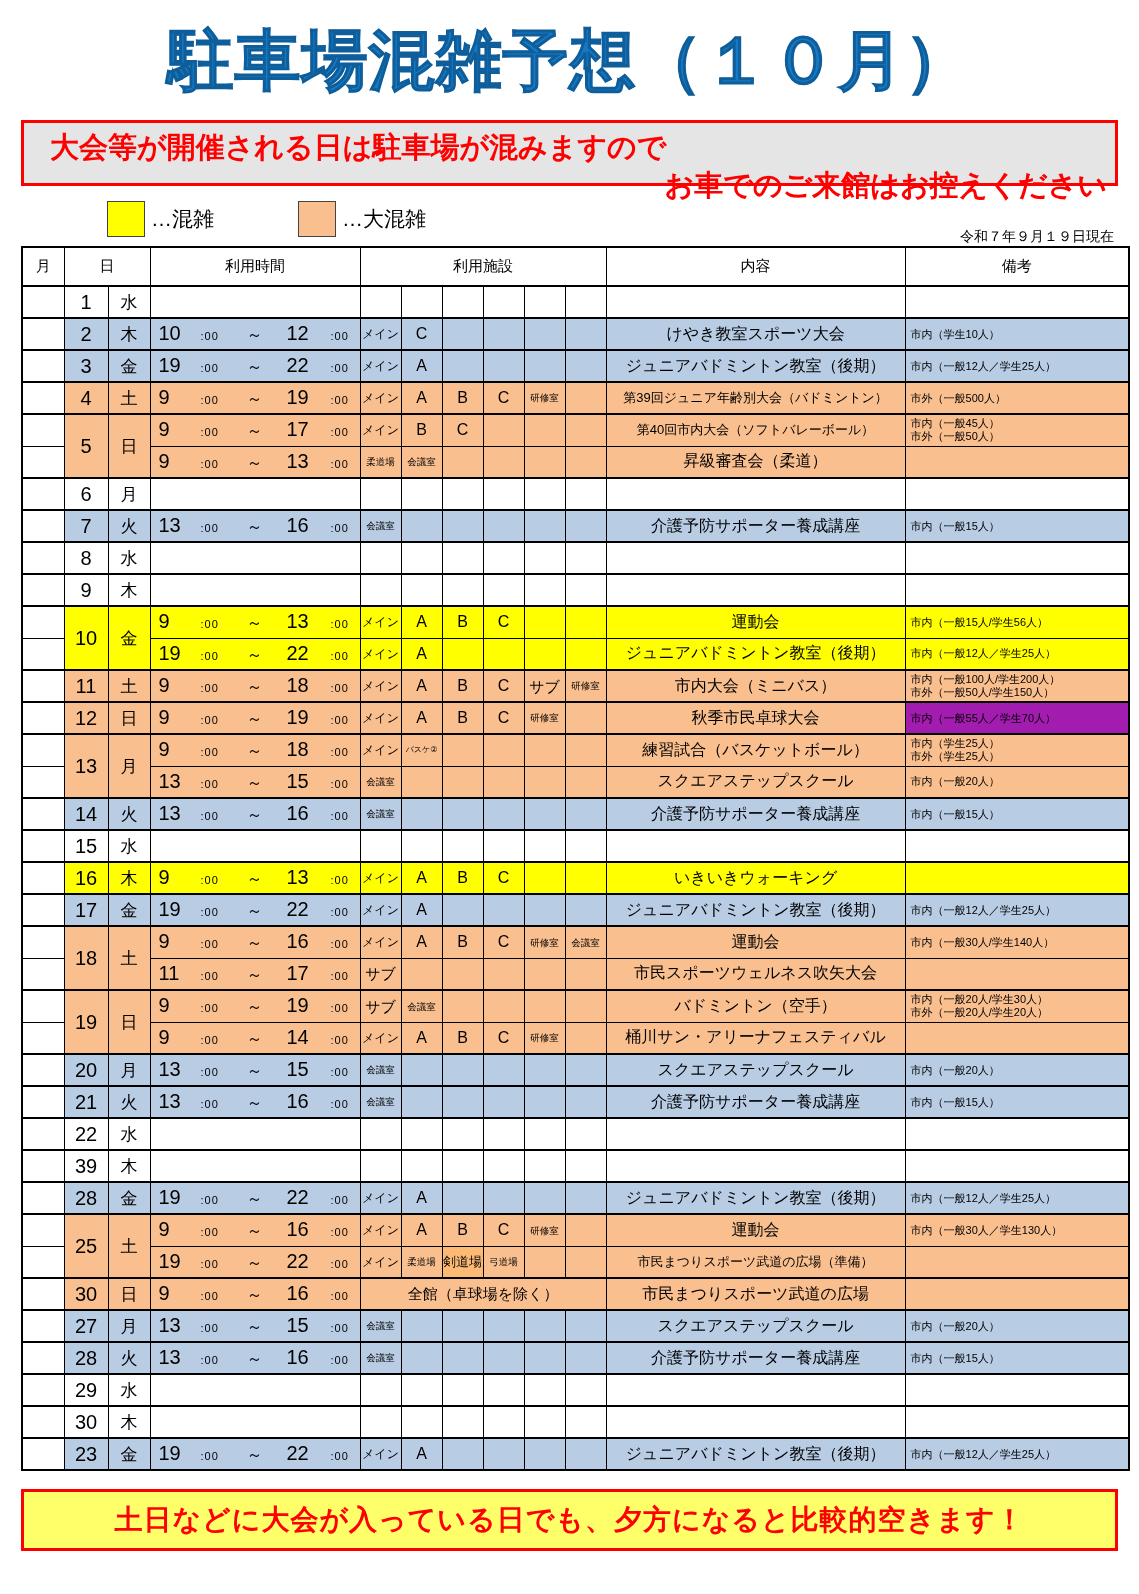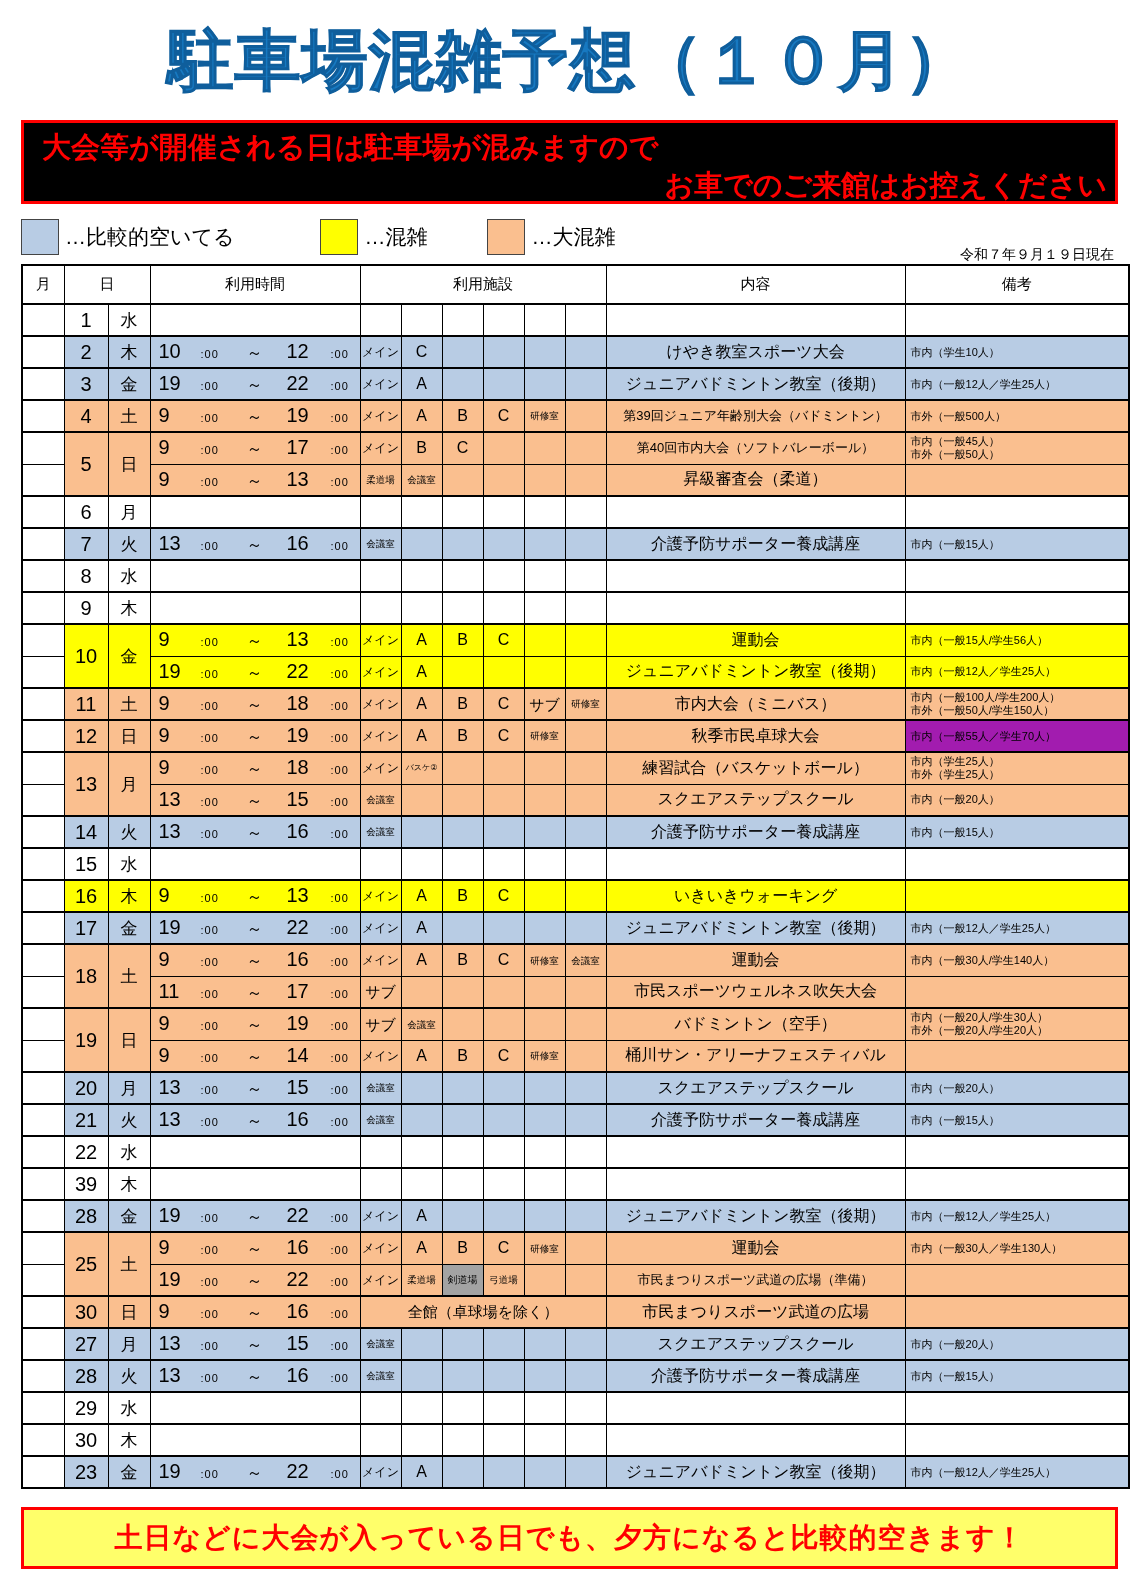--- a/index.html
+++ b/index.html
@@ -18,45 +18,45 @@
     font-weight:900;
     color:#1779c1;
     letter-spacing:1px;
     padding:16px 0 14px 0;
     -webkit-text-stroke:1px #0f5e9c;
   }
 
   
   .notice-top {
     margin:0 21px;
-    background:#000000;
+    background:#e5e5e5;
     border:3px solid #ff0000;
-    padding:6px 8px 8px 18px;
-    height:84px;
+    padding:6px 8px 8px 26px;
+    height:66px;
   }
   .notice-top .l1 {
     color:#ff0000; font-weight:bold; font-size:29px; text-align:left; line-height:1.3;
   }
   .notice-top .l2 {
     color:#ff0000; font-weight:bold; font-size:29px; text-align:right; line-height:1.3;
   }
 
   
   .legend {
     margin:10px 21px 4px 21px;
     height:46px;
     display:flex;
     align-items:center;
     position:relative;
   }
   .legend-item { display:flex; align-items:center; }
   .legend-swatch { width:38px; height:36px; border:1px solid #444; margin-right:6px; }
   .legend-label { font-size:21px; }
   .legend-item.i2 { margin-left:86px; }
-  .legend-item.i3 { margin-left:36px;padding-left:24px; }
+  .legend-item.i3 { margin-left:60px;padding-left:24px; }
   .as-of { position:absolute; right:4px; bottom:-4px; font-size:14px; }
 
   
   table.sched {
     margin:4px 0 0 21px;
     border-collapse:collapse;
     border:2px solid #000;
     table-layout:fixed;
     width:1107px;
   }
@@ -111,24 +111,20 @@
 <div class="page">
 
   <div class="title">駐車場混雑予想（１０月）</div>
 
   <div class="notice-top">
     <div class="l1">大会等が開催される日は駐車場が混みますので</div>
     <div class="l2">お車でのご来館はお控えください</div>
   </div>
 
   <div class="legend">
-    <div class="legend-item i1">
-      <span class="legend-swatch" style="background: rgb(184, 204, 228);"></span>
-      <span class="legend-label">…比較的空いてる</span>
-    </div>
     <div class="legend-item i2">
       <span class="legend-swatch" style="background: rgb(255, 255, 0);"></span>
       <span class="legend-label">…混雑</span>
     </div>
     <div class="legend-item i3">
       <span class="legend-swatch" style="background: rgb(250, 191, 143);"></span>
       <span class="legend-label">…大混雑</span>
     </div>
     <span class="as-of">令和７年９月１９日現在</span>
   </div>
@@ -763,21 +759,21 @@
             <div class="trow">
               <span class="h1">19</span>
               <span class="m">:00</span>
               <span class="tt">～</span>
               <span class="h2">22</span>
               <span class="m2">:00</span>
             </div>
           </td>
           <td class="fac" style="background: rgb(250, 191, 143); font-size: 12px;">メイン</td>
           <td class="fac" style="background: rgb(250, 191, 143); font-size: 9.5px;">柔道場</td>
-          <td class="fac" style="background: #a3a3a3; font-size: 10px;">剣道場</td>
+          <td class="fac" style="background: #fdba74; font-size: 13px;">剣道場</td>
           <td class="fac" style="background: rgb(250, 191, 143); font-size: 9.5px;">弓道場</td>
           <td class="fac" style="background: rgb(250, 191, 143);"></td>
           <td class="fac" style="background: rgb(250, 191, 143);"></td>
           <td class="content small" style="background: rgb(250, 191, 143);">市民まつりスポーツ武道の広場（準備）</td>
           <td class="remark" style="background: rgb(250, 191, 143);"></td>
         </tr>
         <tr class="day-first">
           <td class="month"></td>
           <td class="daynum" rowspan="1" style="background: rgb(250, 191, 143);">30</td>
           <td class="wd" rowspan="1" style="background: rgb(250, 191, 143);">日</td>

